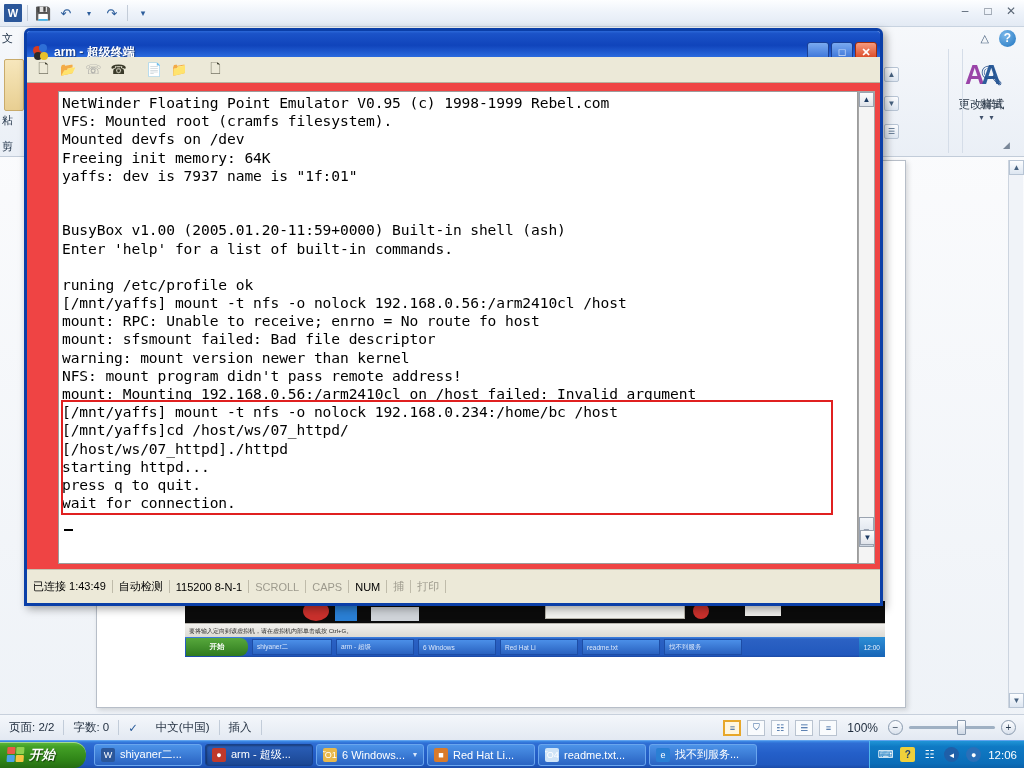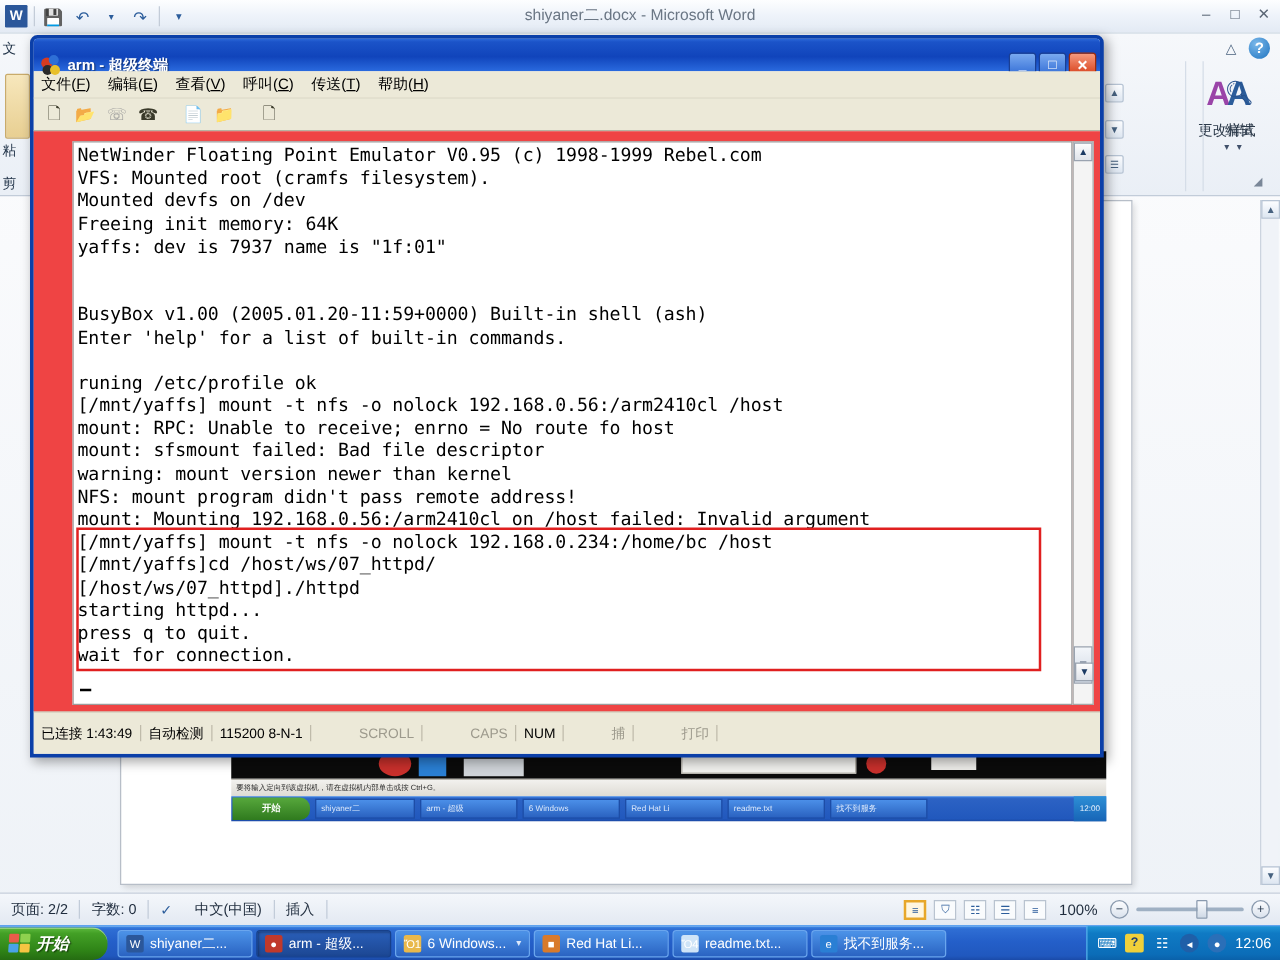--- a/index.html
+++ b/index.html
@@ -260,21 +260,21 @@
     background: linear-gradient(to bottom,#f3f6fa,#cdd6e2);
     border: 1px solid #9aa3b0; font-size:7px; color:#53627a;
     display:flex; align-items:center; justify-content:center;
   }
 
   .ht-status {
     height: 34px; background: #ece9d8; border-top: 1px solid #c7c3b1;
     display: flex; align-items: center; font-size: 11px; color: #000;
   }
   .hs-cell { padding: 0 6px; white-space: nowrap; }
-  .hs-cell.dim { color: #9d9a8d; margin-left: 32px; }
+  .hs-cell.dim { color: #9d9a8d; }
   .hs-div { width:1px; height:13px; background:#bfbbaa; }
 
   
   .taskbar {
     position: absolute; left: 0; top: 740px; width: 1024px; height: 28px;
     background: linear-gradient(to bottom,#3f8de8 0%, #2f6ed4 8%, #245fc9 45%, #2058be 88%, #1a4aa8 100%);
     display: flex; align-items: center;
     border-top: 1px solid #5fa3ef;
   }
   .start-btn {
@@ -330,21 +330,20 @@
       <div class="qat">
         <span class="wicon-w">W</span>
         <span class="qat-sep"></span>
         <span class="qat-ico">💾</span>
         <span class="qat-ico">↶</span>
         <span class="qat-ico" style="font-size:8px">▾</span>
         <span class="qat-ico">↷</span>
         <span class="qat-sep"></span>
         <span class="qat-ico" style="font-size:9px">▾</span>
       </div>
-      <div class="word-title">shiyaner二.docx - Microsoft Word</div>
       <div class="win-btns">
         <span>–</span>
         <span>□</span>
         <span>✕</span>
       </div>
     </div>
 
     <div class="word-ribbon">
       <div class="ribbon-left-tabs">
         <span class="lt-tab" style="top:4px">文</span>
@@ -448,28 +447,20 @@
         <i class="ball" style="left:8px;top:8px;width:8px;height:8px;background:#e8c02a;"></i>
       </span>
       <span class="ht-title-text">arm - 超级终端</span>
       <span class="ht-tbtns">
         <span class="ht-btn">_</span>
         <span class="ht-btn">□</span>
         <span class="ht-btn close">✕</span>
       </span>
     </div>
 
-    <div class="ht-menu">
-      <span>文件(<u>F</u>)</span>
-      <span>编辑(<u>E</u>)</span>
-      <span>查看(<u>V</u>)</span>
-      <span>呼叫(<u>C</u>)</span>
-      <span>传送(<u>T</u>)</span>
-      <span>帮助(<u>H</u>)</span>
-    </div>
 
     <div class="ht-toolbar">
       <span class="tb-ico">🗋︎</span>
       <span class="tb-ico" style="color:#c79b2e">📂</span>
       <span class="tb-ico" style="color:#9a9a9a">☏</span>
       <span class="tb-ico">☎</span>
       <span class="tb-gap"></span>
       <span class="tb-ico">📄</span>
       <span class="tb-ico" style="color:#c79b2e">📁</span>
       <span class="tb-gap"></span>

